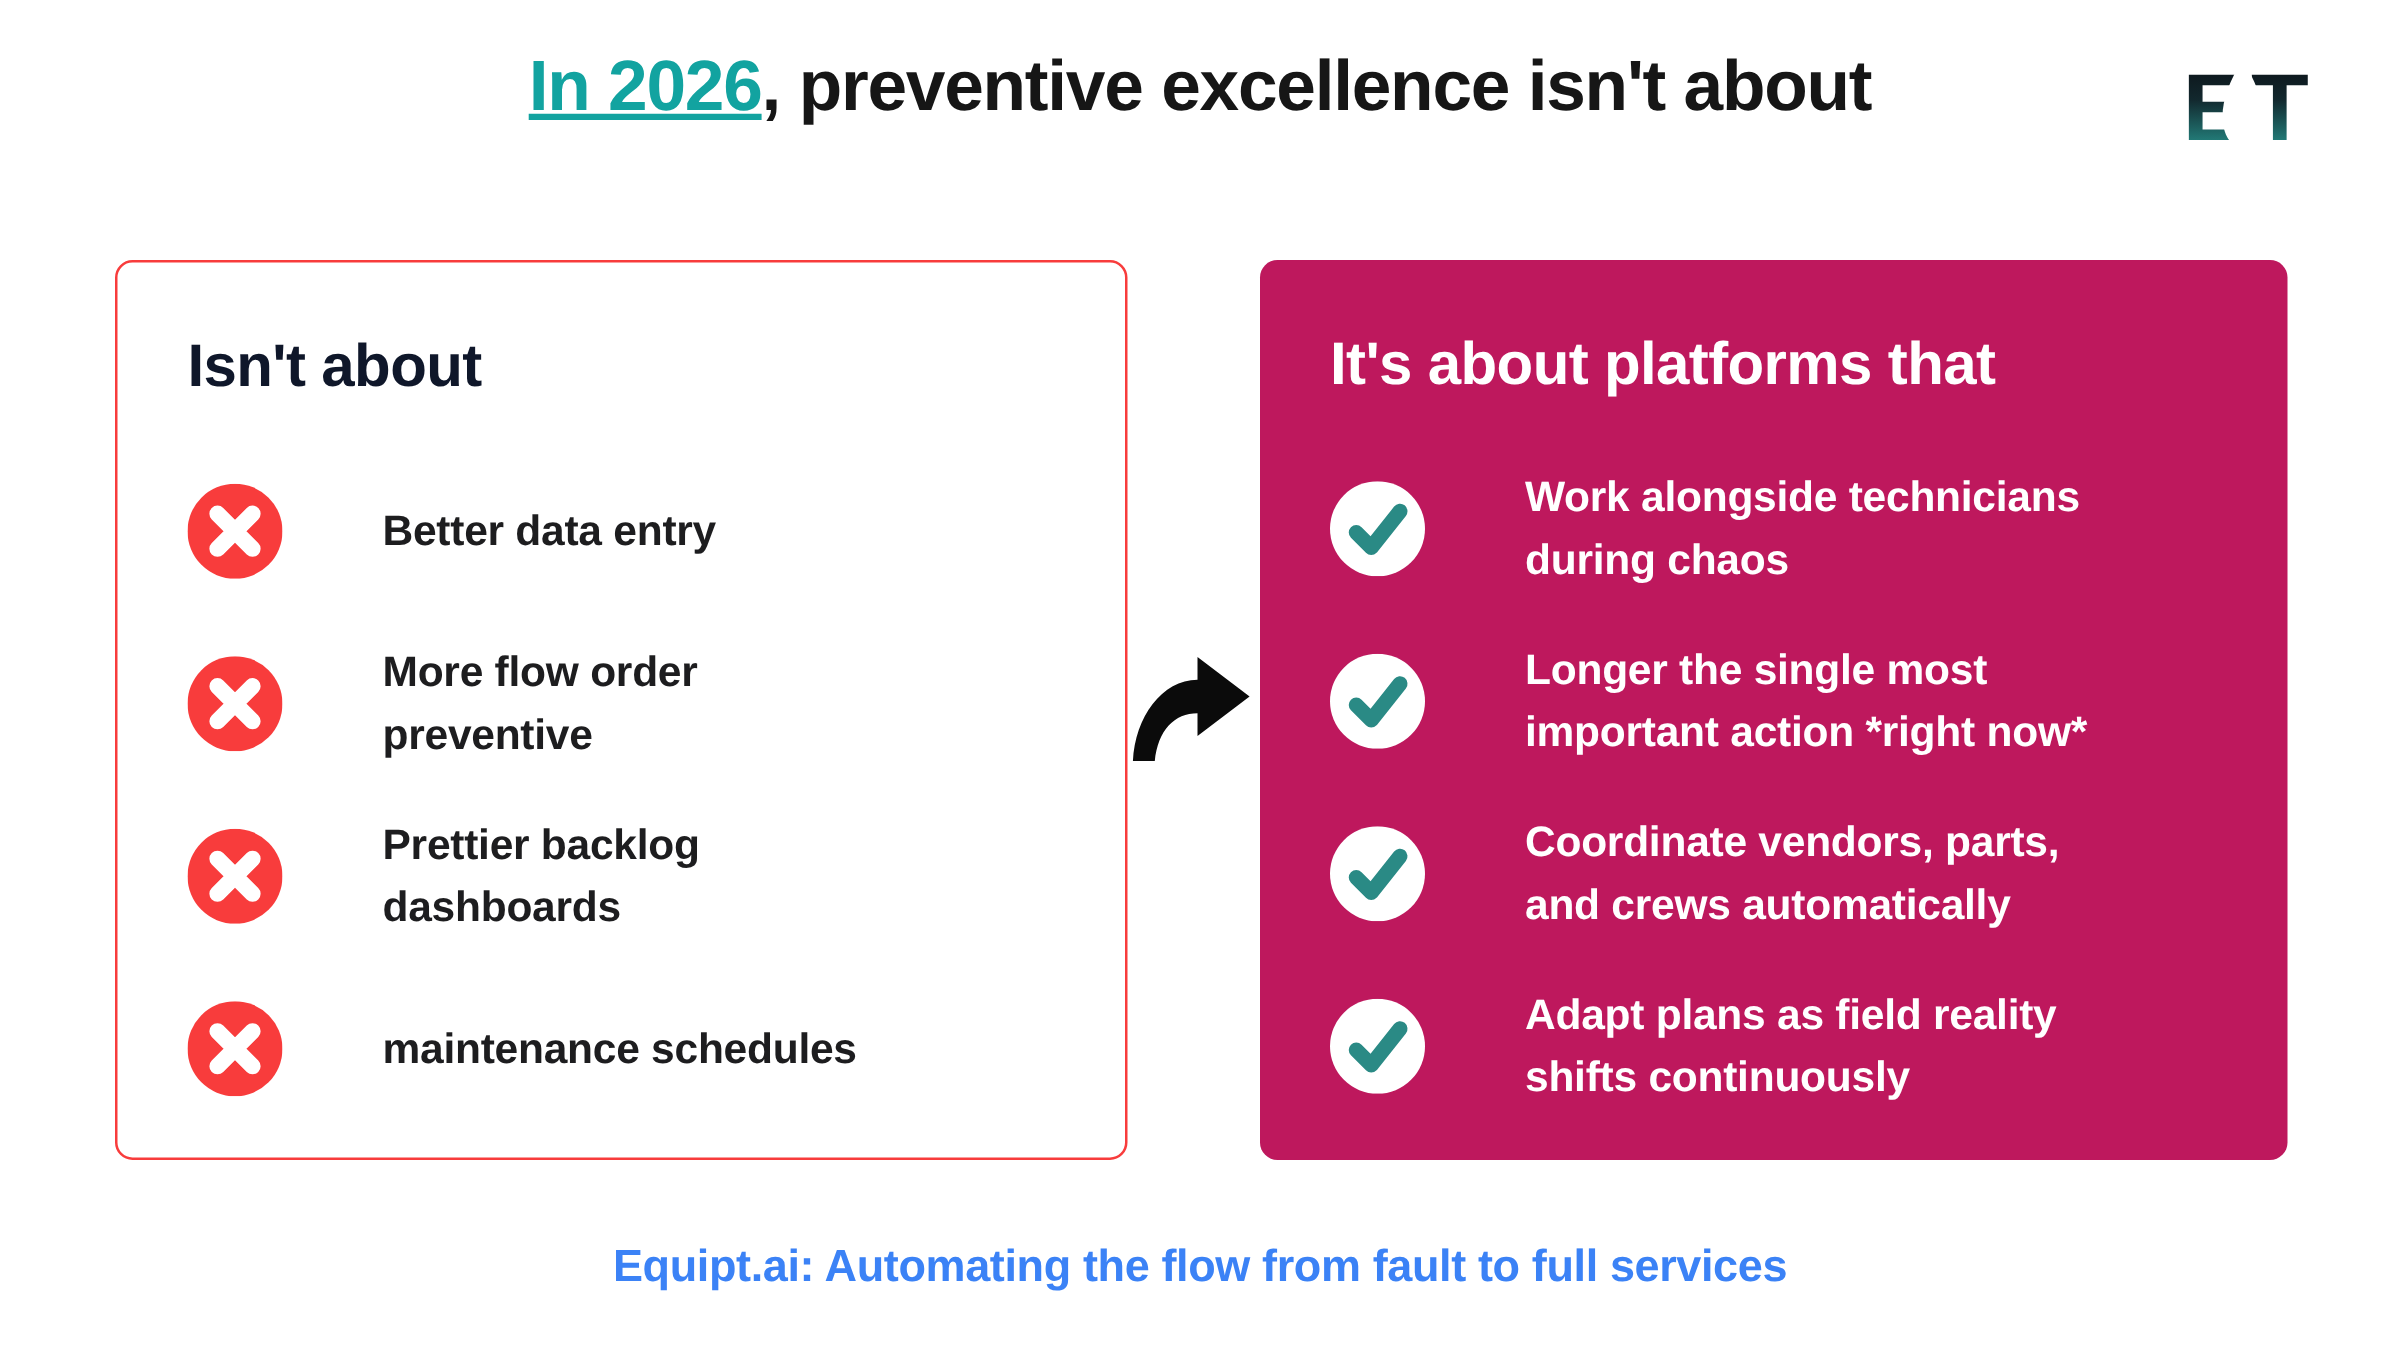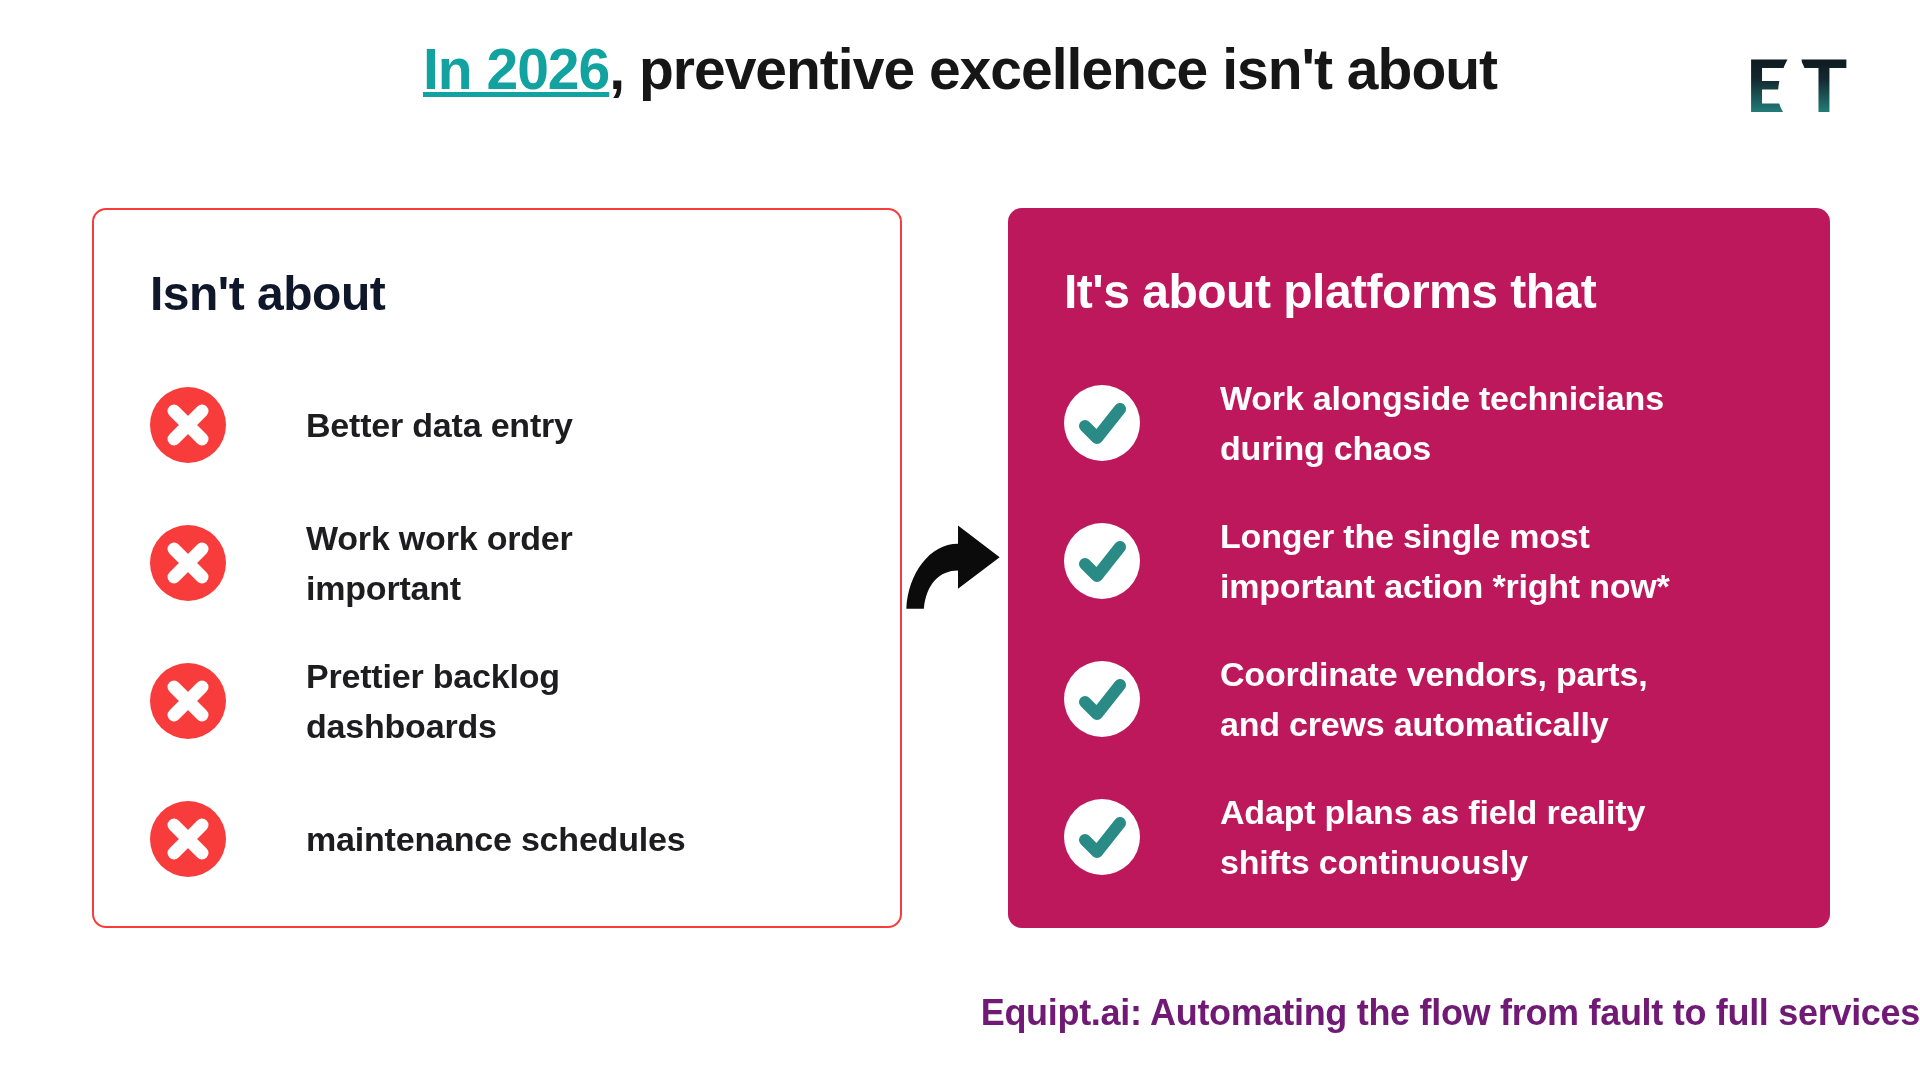--- a/index.html
+++ b/index.html
@@ -91,26 +91,26 @@
   .arrow {
     position: absolute;
     left: 903px; top: 520px;
     width: 100px; height: 96px;
   }
 
   
   .footer {
     position: absolute;
     top: 992px; left: 0; width: 100%;
-    text-align: right;
+    text-align: center;
     margin: 0;
     font-size: 36px;
     font-weight: bold;
     letter-spacing: -0.3px;
-    color: #701a75;
+    color: #3b82f6;
   }
 </style>
 </head>
 <body>
 
 <div class="canvas">
 
   <h1 class="title"><span class="accent">In 2026</span><span>, preventive excellence isn't about</span></h1>
 
   <div class="logo">
@@ -139,22 +139,22 @@
           <span>Better data entry</span>
 
         </div>
       </li>
       <li class="item">
         <svg class="badge" viewBox="0 0 76 76">
           <circle cx="38" cy="38" r="38" fill="#F83C3C"></circle>
           <path d="M24 24 L52 52 M52 24 L24 52" stroke="#ffffff" stroke-width="13" stroke-linecap="round" fill="none"></path>
         </svg>
         <div class="txt">
-          <span>Work work order</span>
-          <span>important</span>
+          <span>More flow order</span>
+          <span>preventive</span>
         </div>
       </li>
       <li class="item">
         <svg class="badge" viewBox="0 0 76 76">
           <circle cx="38" cy="38" r="38" fill="#F83C3C"></circle>
           <path d="M24 24 L52 52 M52 24 L24 52" stroke="#ffffff" stroke-width="13" stroke-linecap="round" fill="none"></path>
         </svg>
         <div class="txt">
           <span>Prettier backlog</span>
           <span>dashboards</span>

